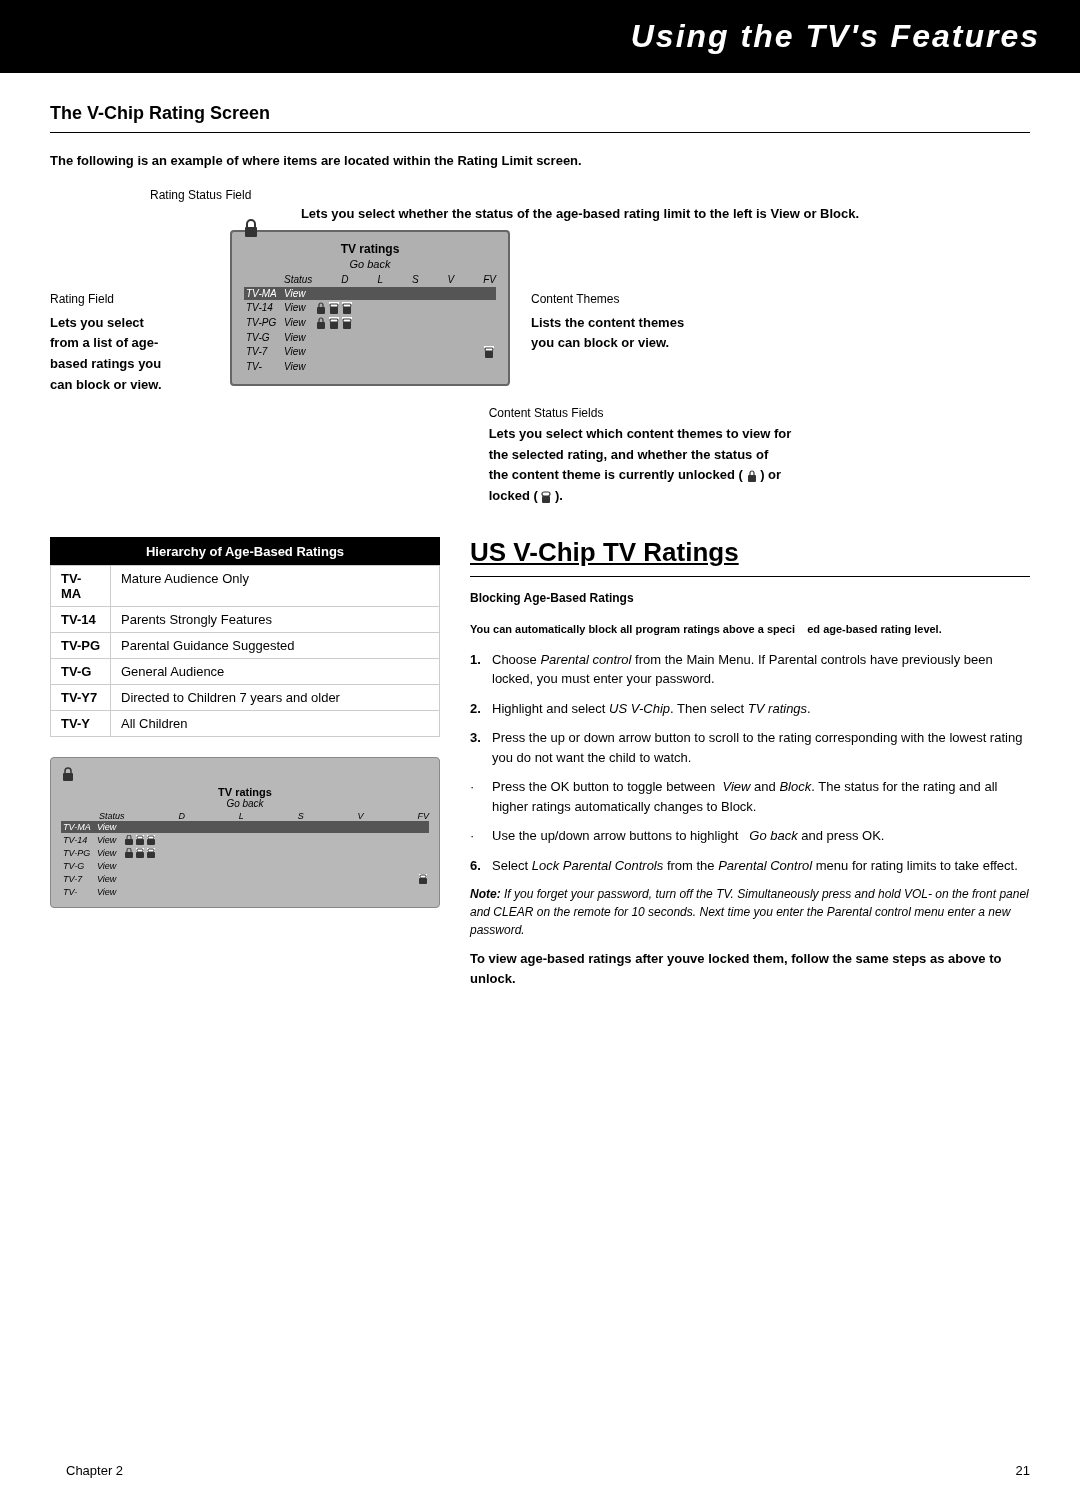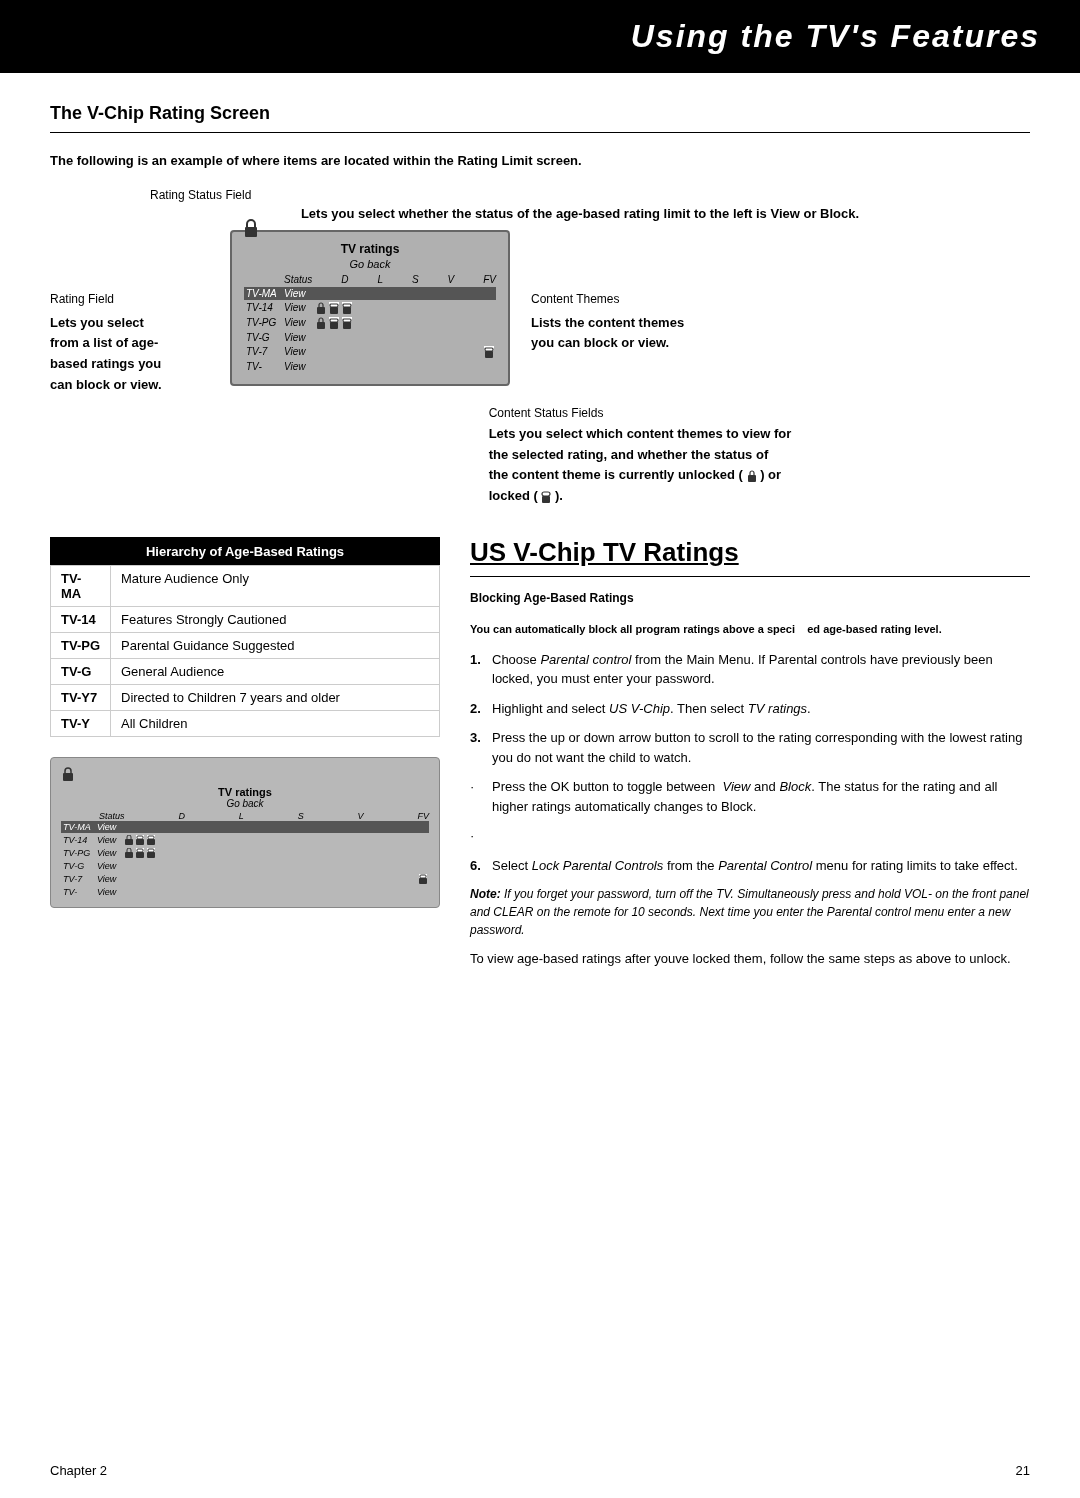--- a/index.html
+++ b/index.html
@@ -337,31 +337,31 @@
 
     .note-box {
       font-style: italic;
       font-size: 12px;
       margin-top: 8px;
       margin-bottom: 10px;
       line-height: 1.5;
     }
 
     .final-bold {
-      font-weight: normal;
+      font-weight: bold;
       font-size: 13px;
       line-height: 1.5;
       margin-top: 8px;
     }
 
     
     .page-footer {
       position: absolute;
       bottom: 20px;
-      left: 50px;
+      left: 66px;
       right: 50px;
       display: flex;
       justify-content: space-between;
       font-size: 13px;
       align-items: flex-end;
     }
 
     
     .lock-svg {
       display: inline-block;
@@ -543,21 +543,21 @@
             </th>
           </tr>
         </thead>
         <tbody id="hierarchy-tbody">
         <tr>
               <td>TV-MA</td>
               <td>Mature Audience Only</td>
             </tr>
             <tr>
               <td>TV-14</td>
-              <td>Features Strongly Cautioned</td>
+              <td>Parents Strongly Features</td>
             </tr>
             <tr>
               <td>TV-PG</td>
               <td>Parental Guidance Suggested</td>
             </tr>
             <tr>
               <td>TV-G</td>
               <td>General Audience</td>
             </tr>
             <tr>
@@ -675,20 +675,21 @@
           <li>
             <span class="step-num">3.</span>
             <div class="step-text"><strong>Press the up or down arrow button to scroll to the rating corresponding with the lowest rating you do not want the child to watch.</strong></div>
           </li>
           <li>
             <span class="step-bullet">·</span>
             <div class="step-text">Press the OK button to toggle between&nbsp;&nbsp;<em>View</em> and <em>Block</em>. The status for the rating and all higher ratings automatically changes to Block.</div>
           </li>
           <li>
             <span class="step-bullet">·</span>
+            <div class="step-text">Use the up/down arrow buttons to highlight&nbsp;&nbsp;&nbsp;<em>Go back</em> and press <strong>OK</strong>.</div>
           </li>
           <li>
             <span class="step-num">6.</span>
             <div class="step-text">Select <em>Lock Parental Controls</em> from the <em>Parental Control</em> menu for rating limits to take effect.</div>
           </li>
         </ol>
 
       <p class="note-box">
         <strong>Note:</strong> <em>If you forget your password, turn off the TV. Simultaneously press and hold VOL- on the front panel and CLEAR on the remote for 10 seconds. Next time you enter the Parental control menu enter a new password.</em>
       </p>

